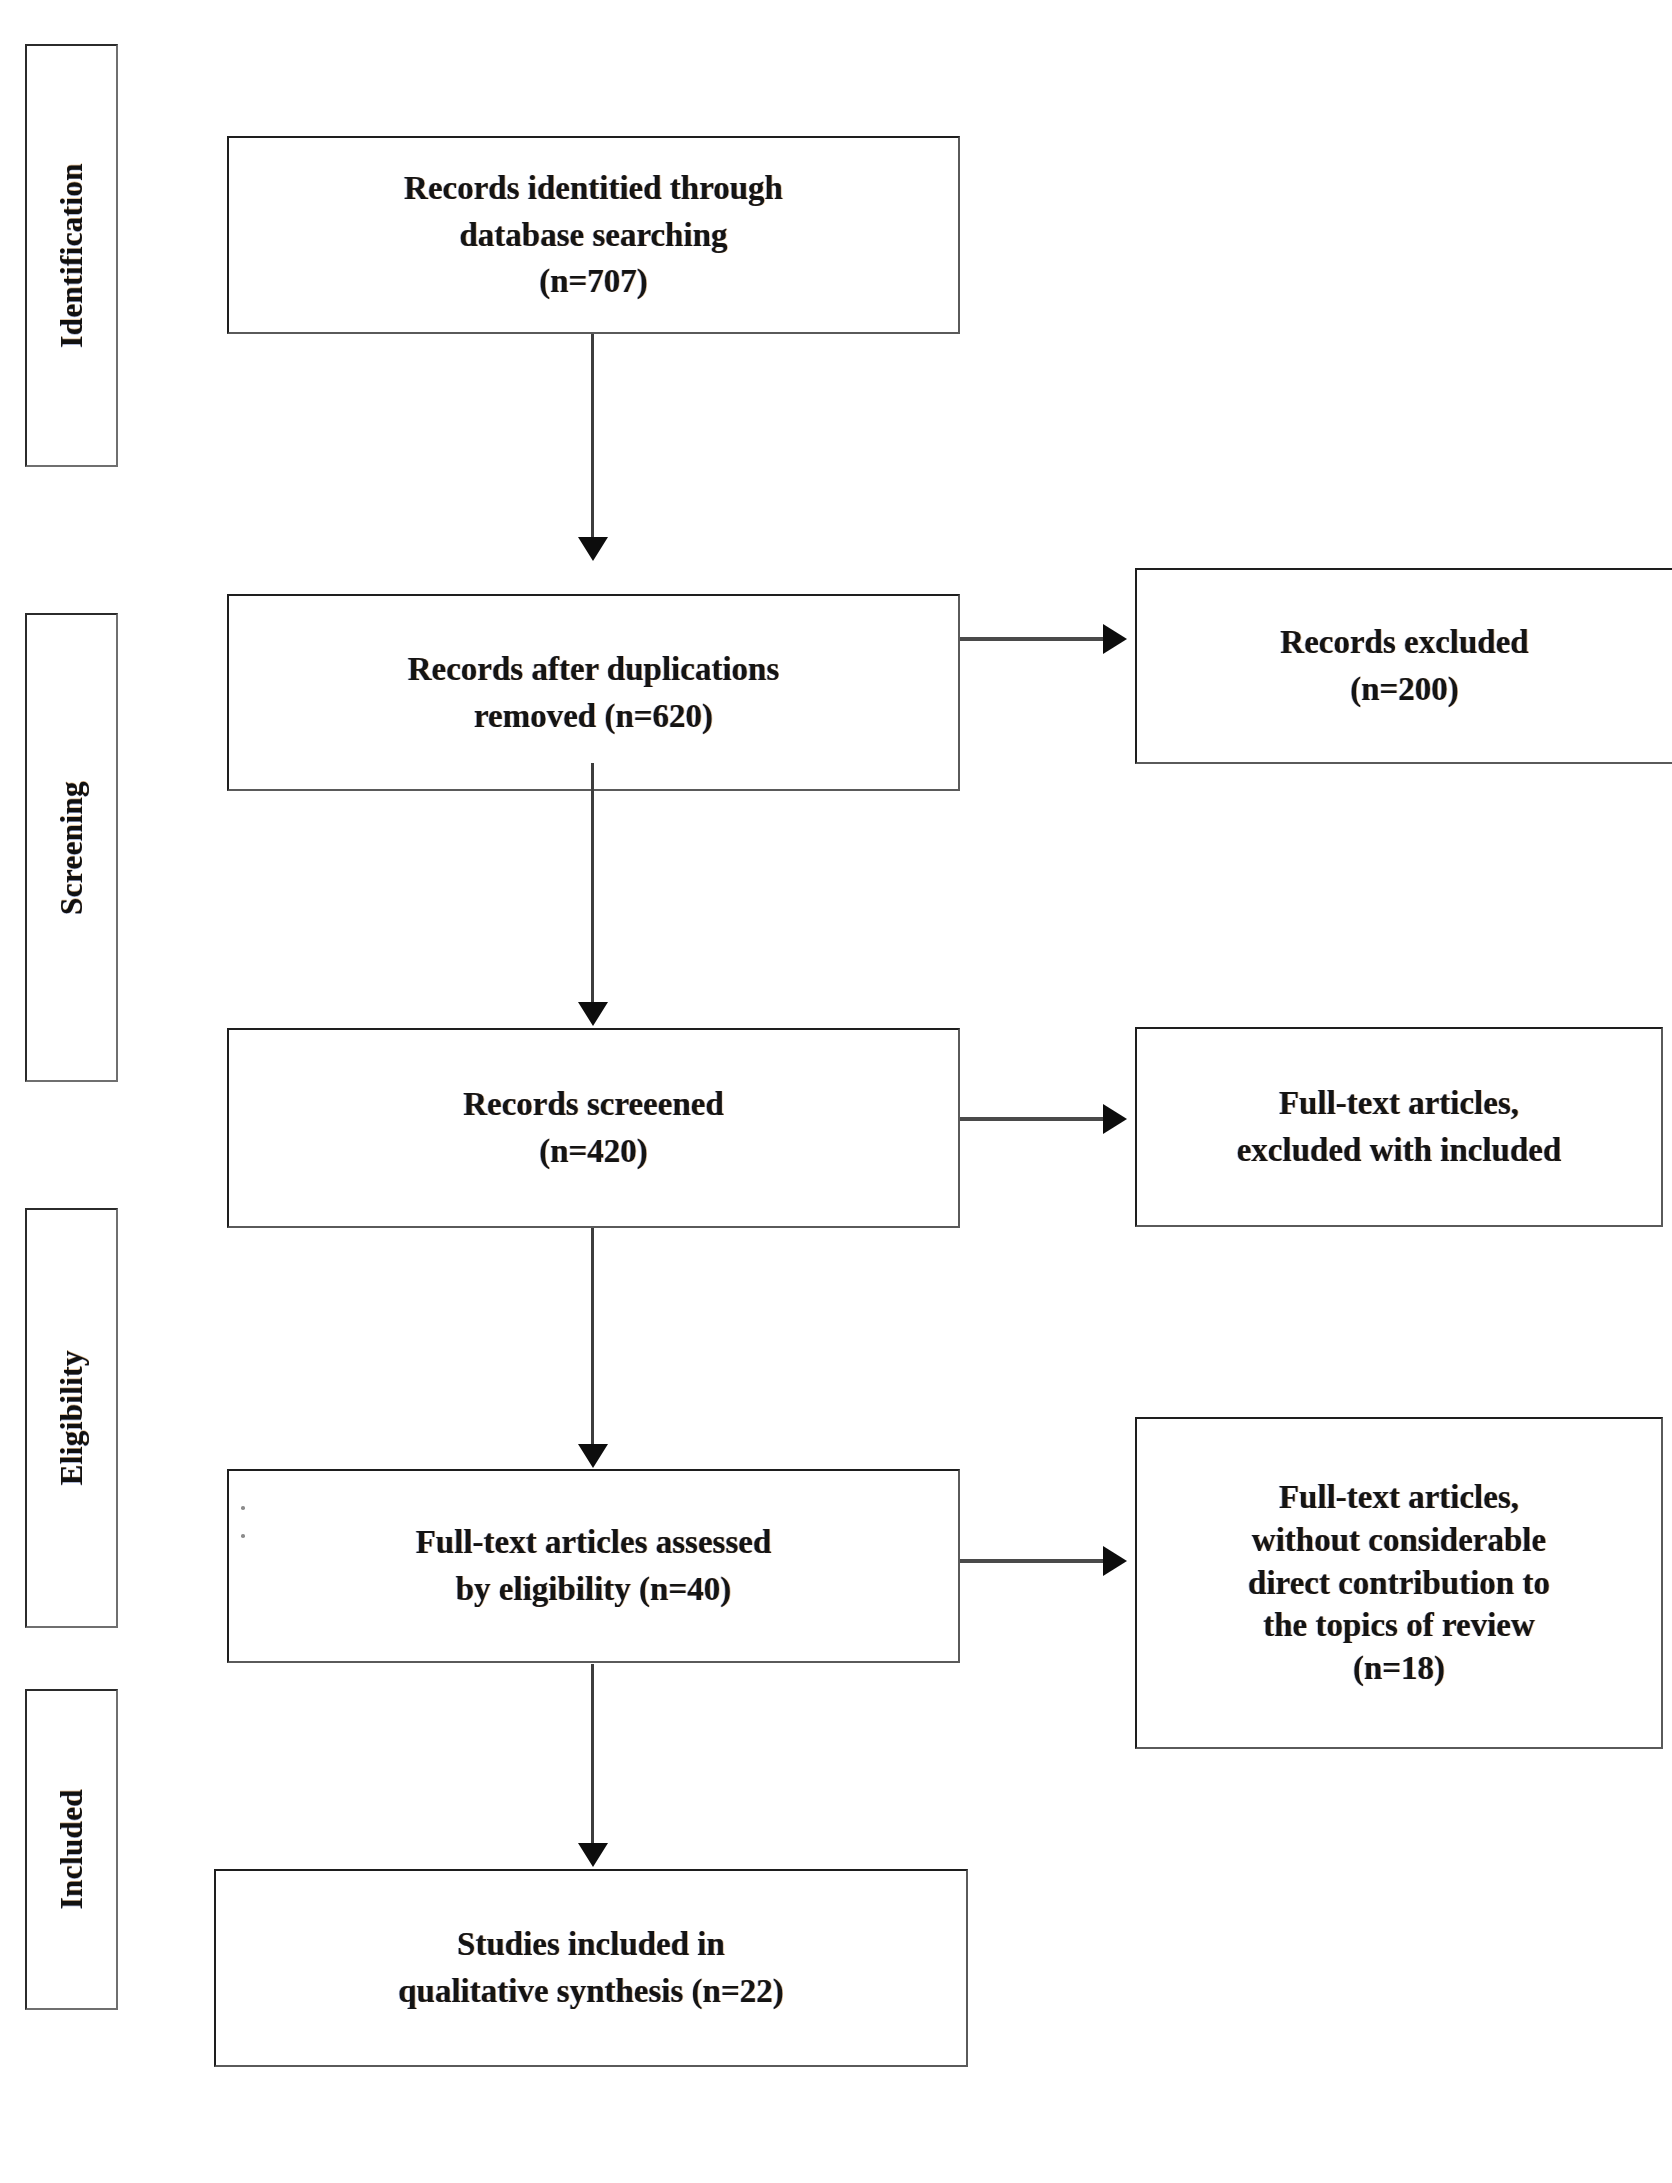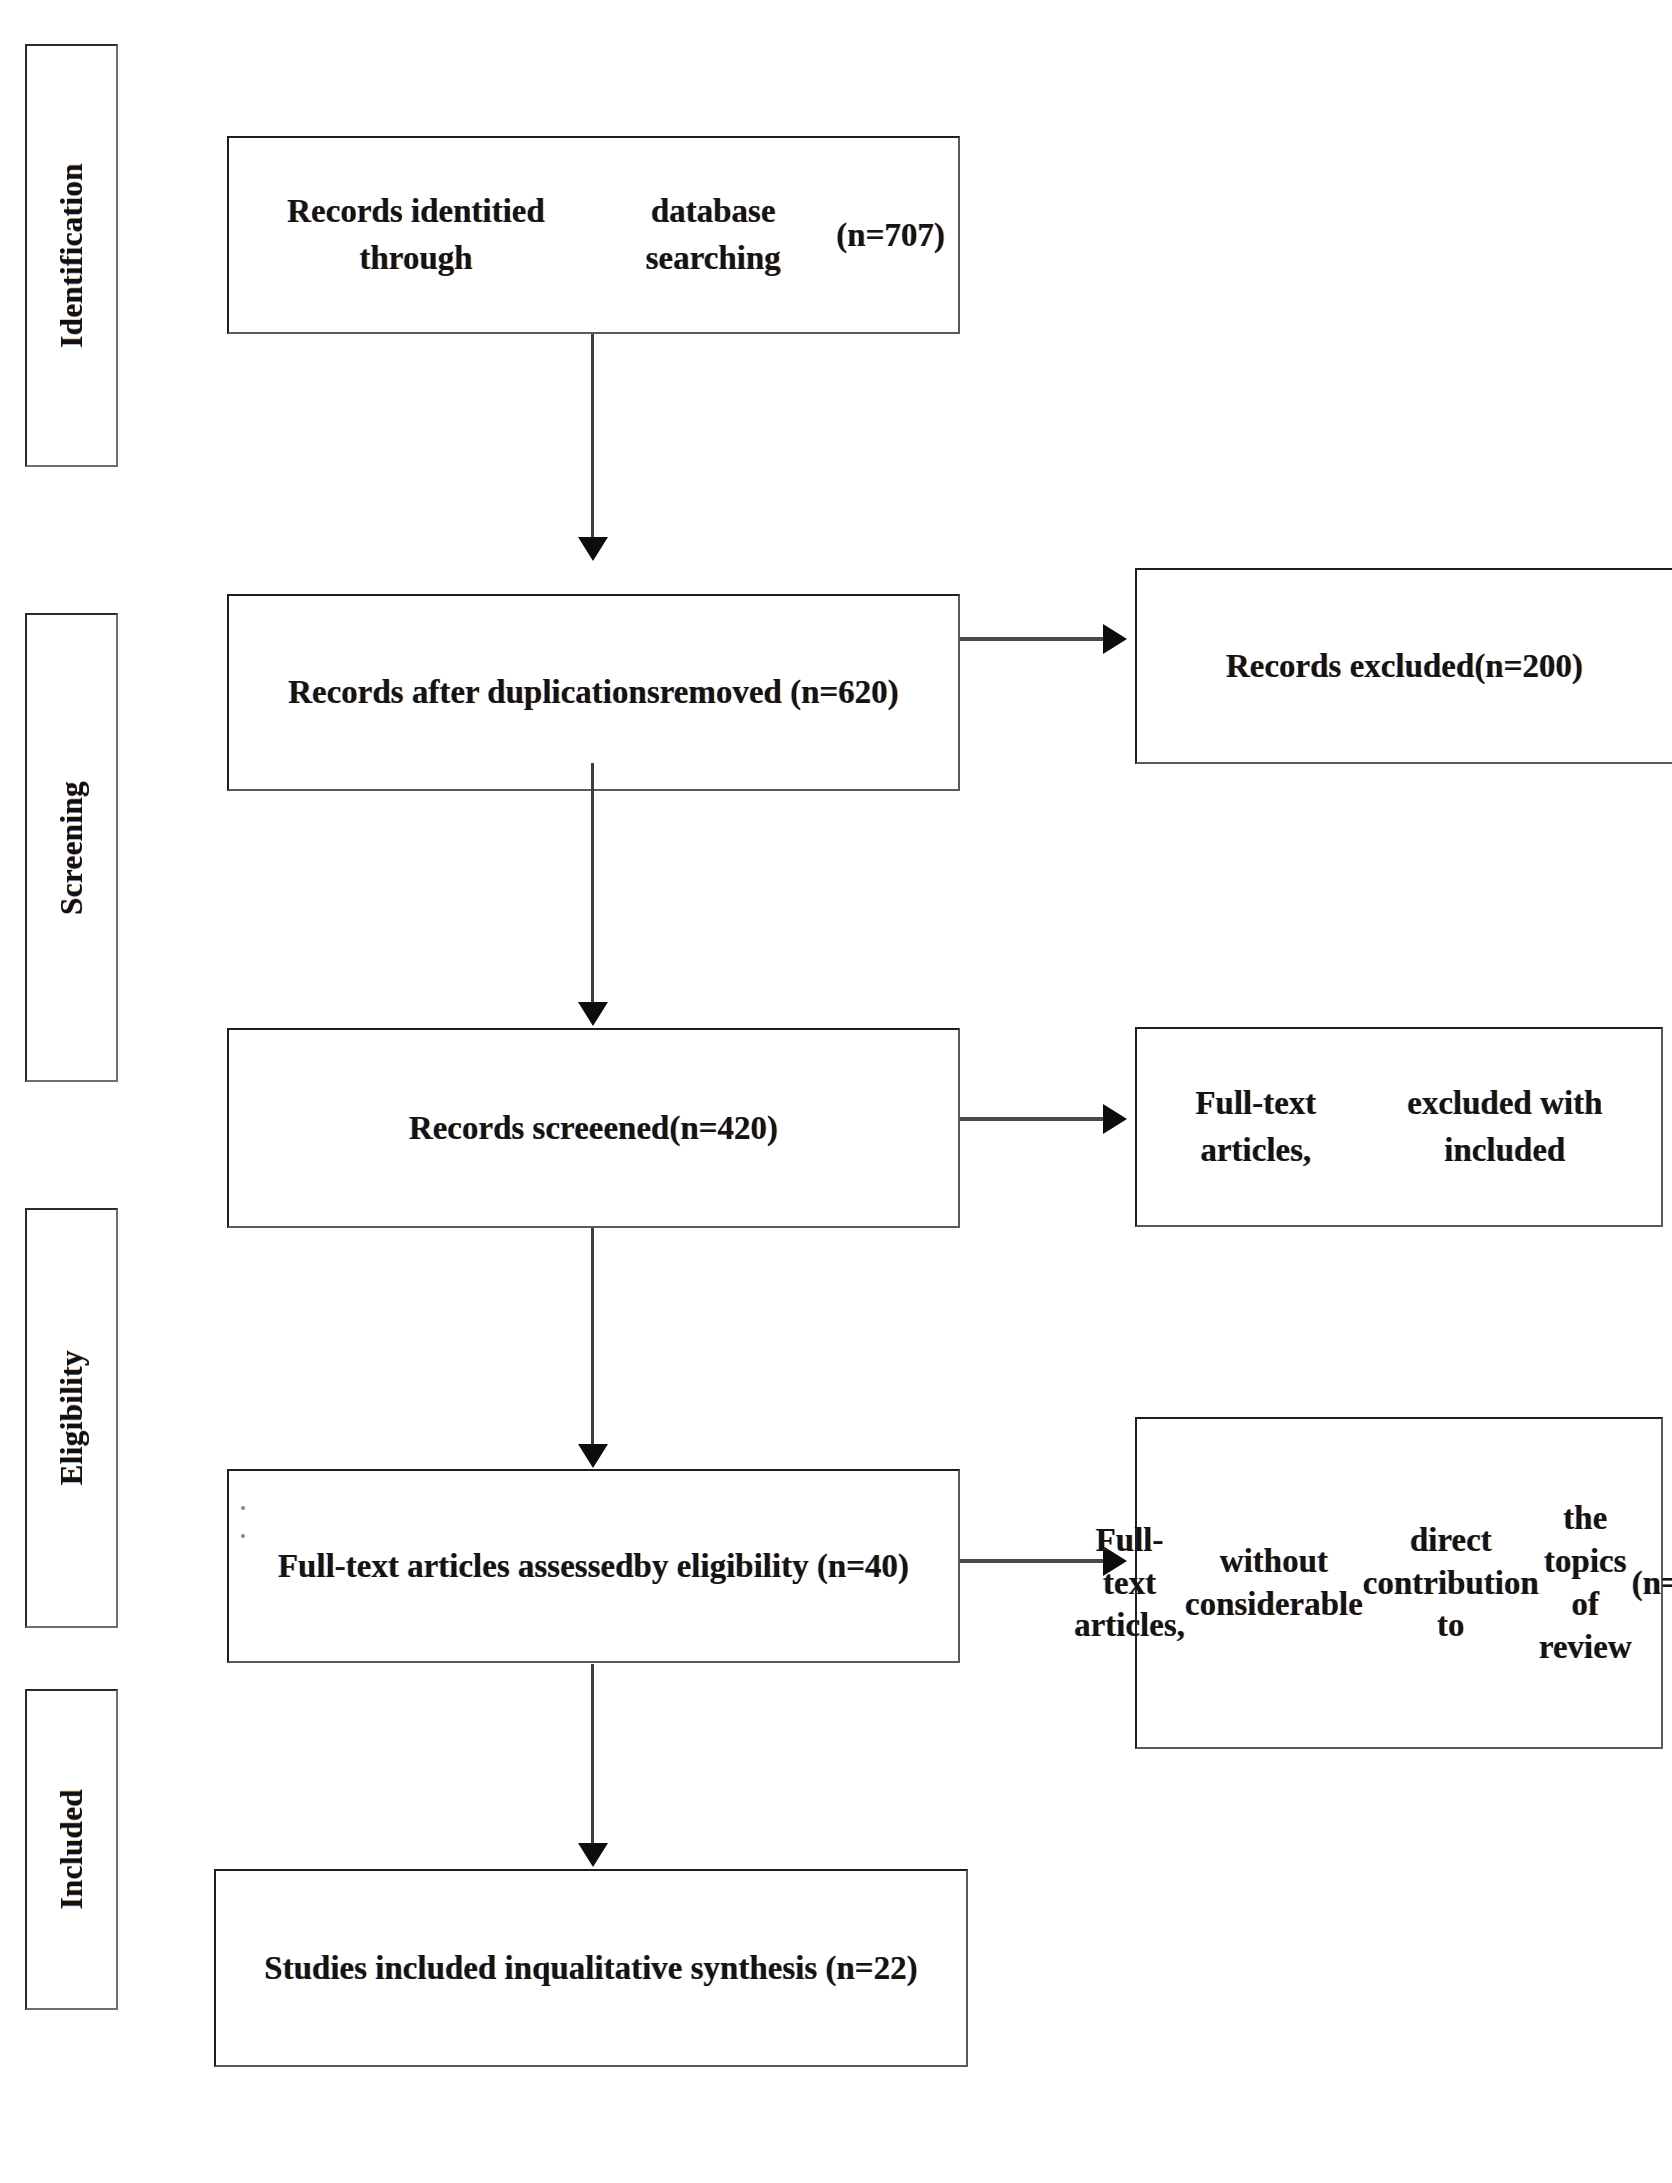--- a/index.html
+++ b/index.html
@@ -42,21 +42,21 @@
 
   
   .flow-box {
     position: absolute;
     box-sizing: border-box;
     background: #ffffff;
     border: 2.1px solid #1e1e1e;
     border-right-color: #5a5a5a;
     border-bottom-color: #5a5a5a;
     display: flex;
-    flex-direction: row;
+    flex-direction: column;
     align-items: center;
     justify-content: center;
     padding: 4.3px 13px;
   }
   .flow-text {
     text-align: center;
     font-weight: bold;
     font-size: 33px;
     line-height: 1.42;
     color: #141414;

